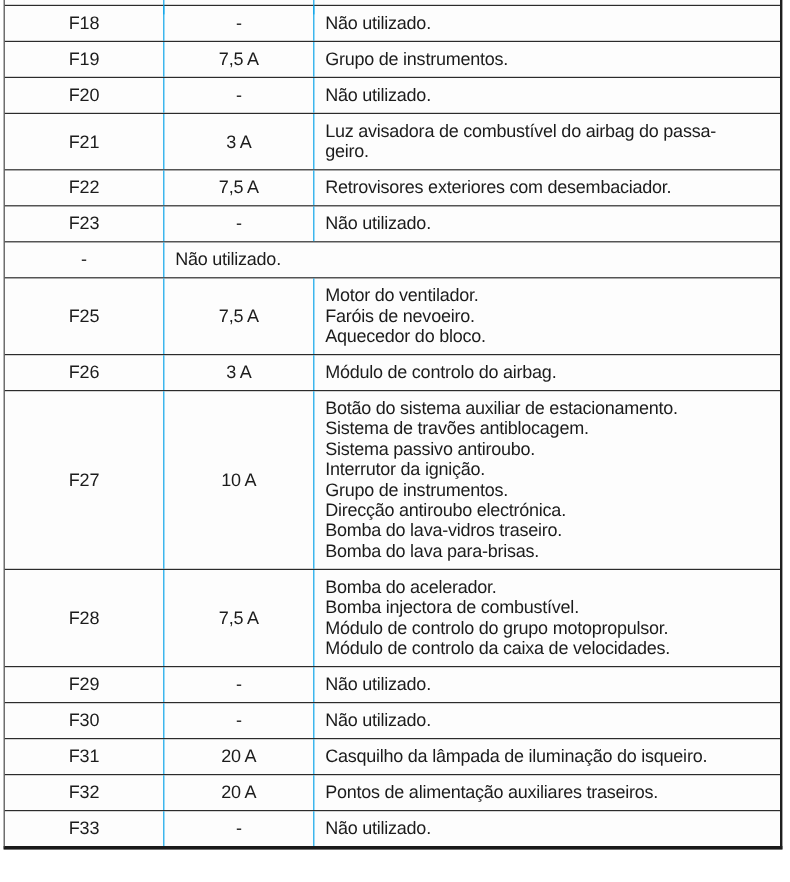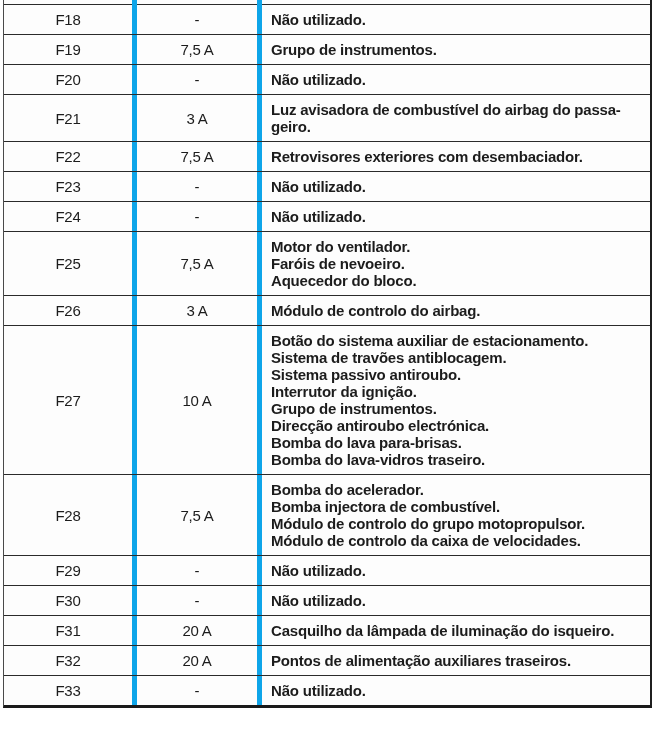--- a/index.html
+++ b/index.html
@@ -37,35 +37,35 @@
     border-bottom: 1px solid #2b2b2b;
   }
   .cell {
     box-sizing: border-box;
     color: #1c1c1c;
     font-size: 15px;
     line-height: 17px;
     letter-spacing: -0.2px;
   }
   .c-fuse, .c-amp {
-    border-right: 5px solid #0ea5e9;
+    border-right: 1px solid #0ea5e9;
     display: flex;
     align-items: center;
     justify-content: center;
     text-align: center;
     padding: 6px 2px;
   }
   .c-desc {
     display: flex;
     flex-direction: column;
     justify-content: center;
     padding: 6px 8px 6px 9px;
     text-align: left;
   }
-  .c-desc div { white-space: normal; font-weight: bold; }
+  .c-desc div { white-space: normal; }
 </style>
 </head>
 <body>
 
 <div class="page">
   <div class="tbl">
     <div class="sliver">
       <div class="cell c-fuse"></div>
       <div class="cell c-amp"></div>
       <div class="cell"></div>
@@ -114,21 +114,20 @@
 
       <div class="row">
         <div class="cell c-fuse">F23</div>
         <div class="cell c-amp">-</div>
         <div class="cell c-desc">
           <div>Não utilizado.</div>
         </div>
       </div>
 
       <div class="row">
-        <div class="cell c-fuse">F24</div>
         <div class="cell c-amp">-</div>
         <div class="cell c-desc">
           <div>Não utilizado.</div>
         </div>
       </div>
 
       <div class="row">
         <div class="cell c-fuse">F25</div>
         <div class="cell c-amp">7,5 A</div>
         <div class="cell c-desc">
@@ -149,22 +148,22 @@
       <div class="row">
         <div class="cell c-fuse">F27</div>
         <div class="cell c-amp">10 A</div>
         <div class="cell c-desc">
           <div>Botão do sistema auxiliar de estacionamento.</div>
           <div>Sistema de travões antiblocagem.</div>
           <div>Sistema passivo antiroubo.</div>
           <div>Interrutor da ignição.</div>
           <div>Grupo de instrumentos.</div>
           <div>Direcção antiroubo electrónica.</div>
+          <div>Bomba do lava-vidros traseiro.</div>
           <div>Bomba do lava para-brisas.</div>
-          <div>Bomba do lava-vidros traseiro.</div>
         </div>
       </div>
 
       <div class="row">
         <div class="cell c-fuse">F28</div>
         <div class="cell c-amp">7,5 A</div>
         <div class="cell c-desc">
           <div>Bomba do acelerador.</div>
           <div>Bomba injectora de combustível.</div>
           <div>Módulo de controlo do grupo motopropulsor.</div>

